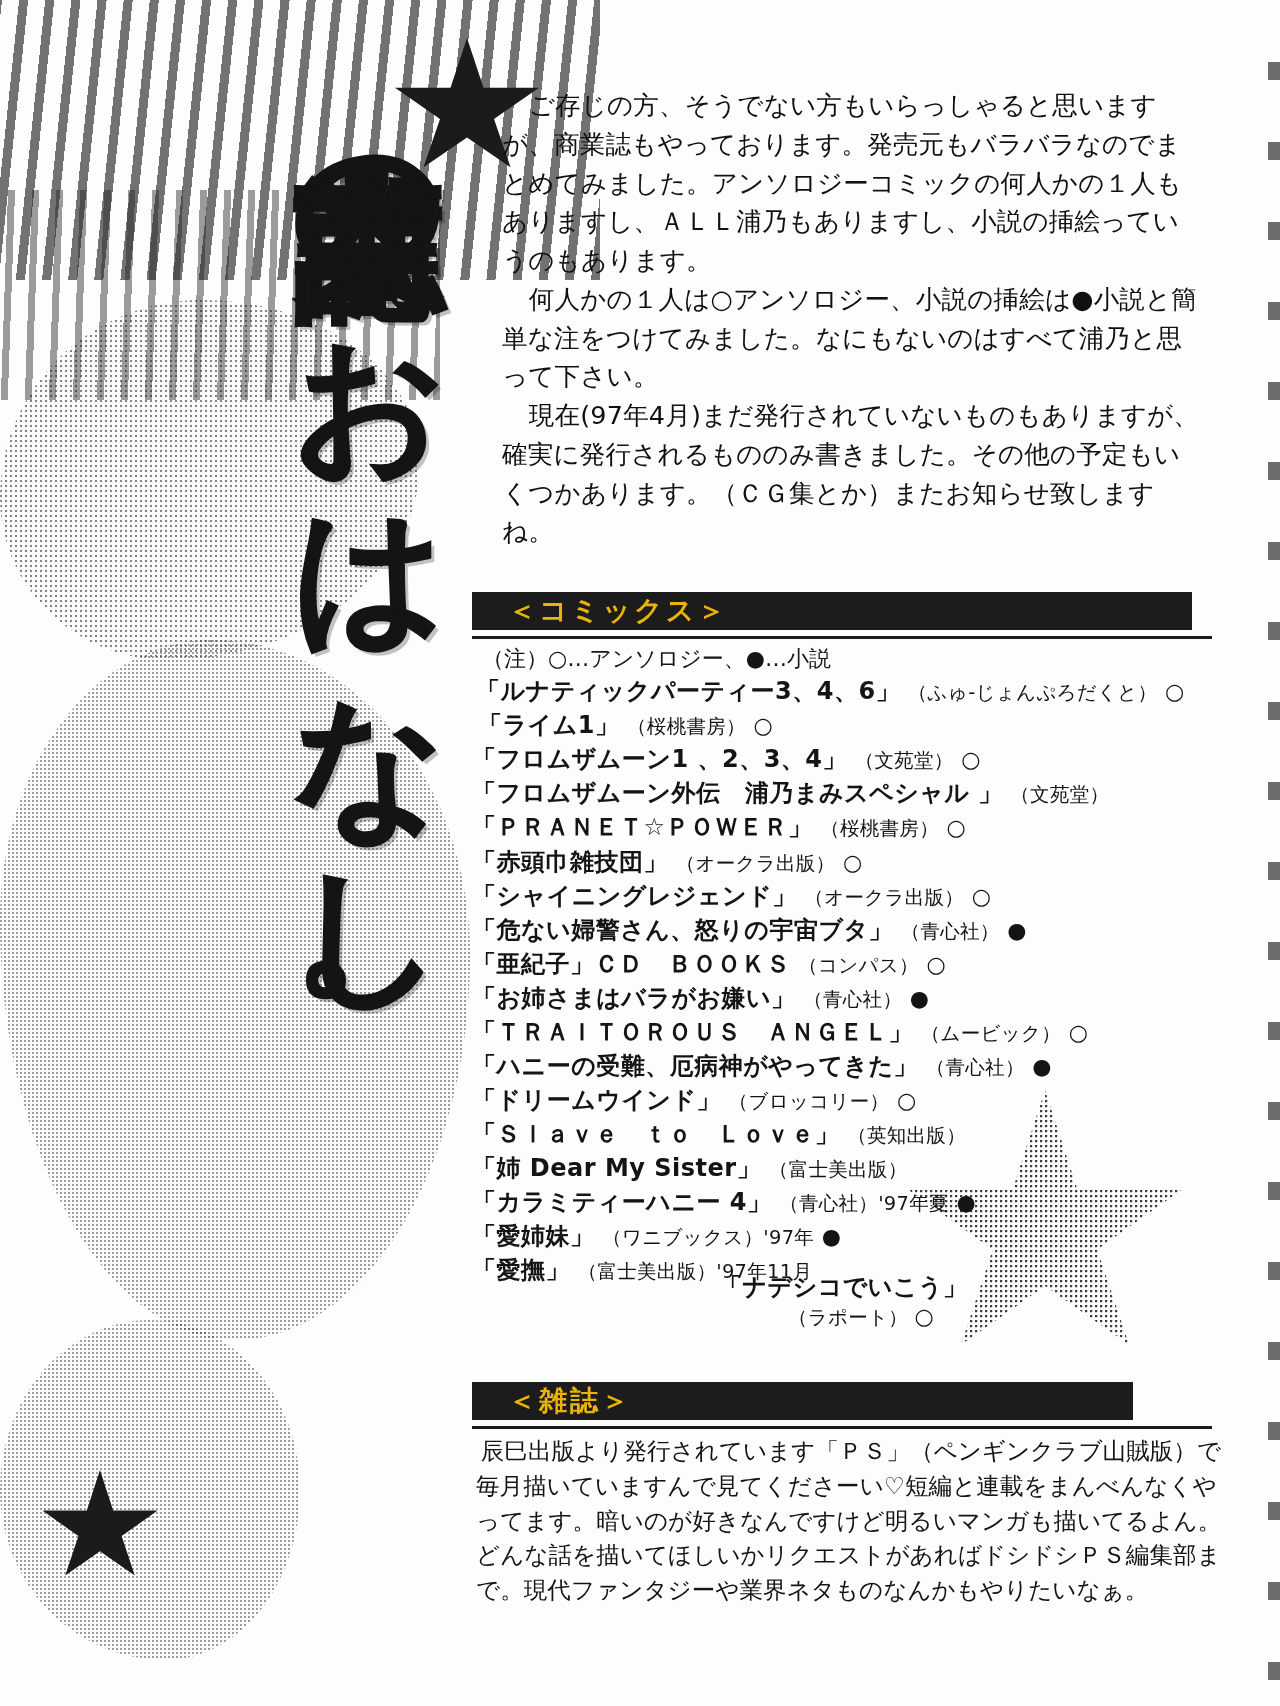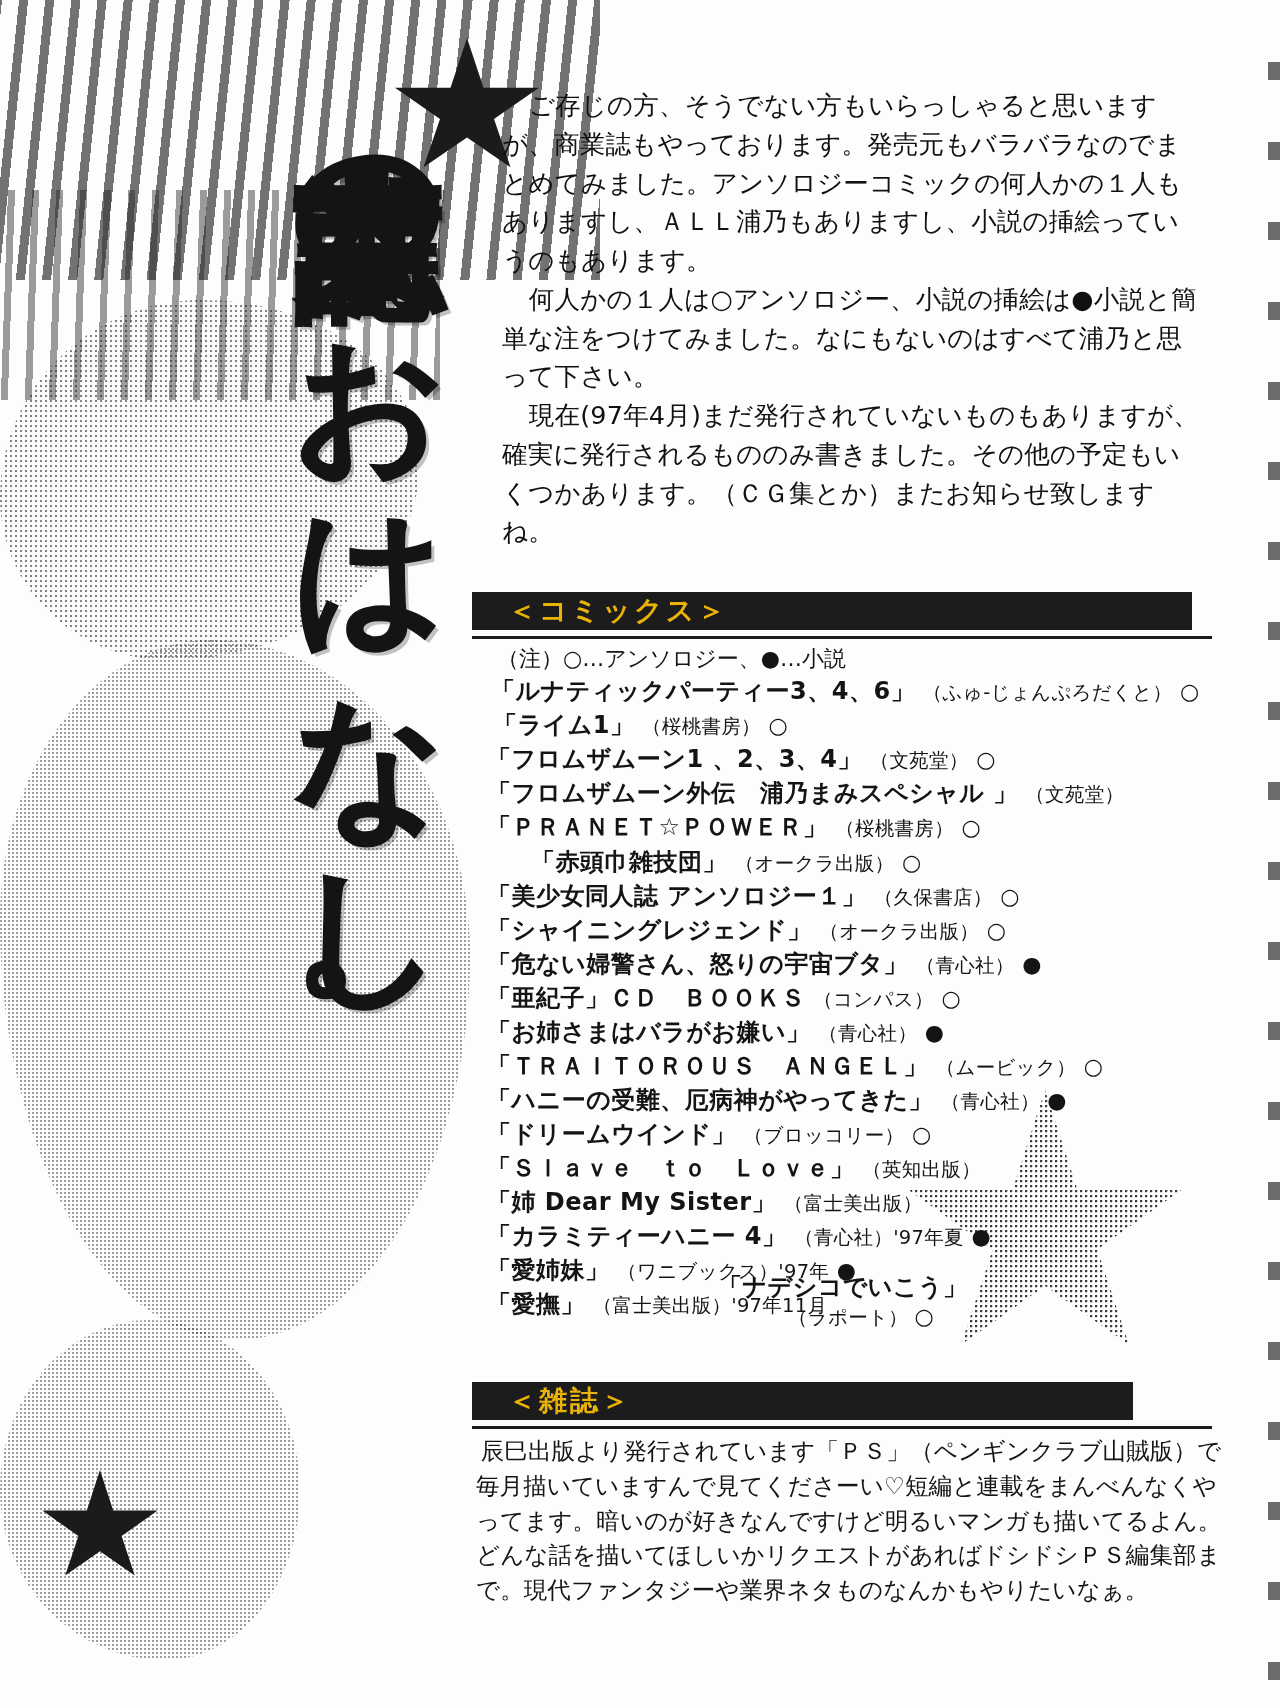--- a/index.html
+++ b/index.html
@@ -146,21 +146,21 @@
     height: 3px;
     background: #1c1c1c;
   }
   .rule.r1 { top: 636px; }
   .rule.r2 { top: 1426px; }
 
   
   .comics-list {
     position: absolute;
     top: 644px;
-    left: 15px;
+    left: 0px;
     width: 770px;
     font-size: 24px;
     line-height: 1.335;
   }
   .comics-list .row {
     display: block;
     white-space: nowrap;
     margin-bottom: 2px;
   }
   .comics-list .note-row {
@@ -263,31 +263,26 @@
         <span class="pub">（文苑堂）</span>
         <span class="mark"></span>
       </div>
 
       <div class="row" style="padding-left:0px;">
         <span class="title-txt">「ＰＲＡＮＥＴ☆ＰＯＷＥＲ」</span>
         <span class="pub">（桜桃書房）</span>
         <span class="mark">○</span>
       </div>
 
-      <div class="row" style="padding-left:0px;margin-left:44px;">
+      <div class="row" style="padding-left:0px;">
         <span class="title-txt">「赤頭巾雑技団」</span>
         <span class="pub">（オークラ出版）</span>
         <span class="mark">○</span>
       </div>
 
-      <div class="row" style="padding-left:0px;">
-        <span class="title-txt">「美少女同人誌 アンソロジー１」</span>
-        <span class="pub">（久保書店）</span>
-        <span class="mark">○</span>
-      </div>
 
       <div class="row" style="padding-left:0px;">
         <span class="title-txt">「シャイニングレジェンド」</span>
         <span class="pub">（オークラ出版）</span>
         <span class="mark">○</span>
       </div>
 
       <div class="row" style="padding-left:0px;">
         <span class="title-txt">「危ない婦警さん、怒りの宇宙ブタ」</span>
         <span class="pub">（青心社）</span>

